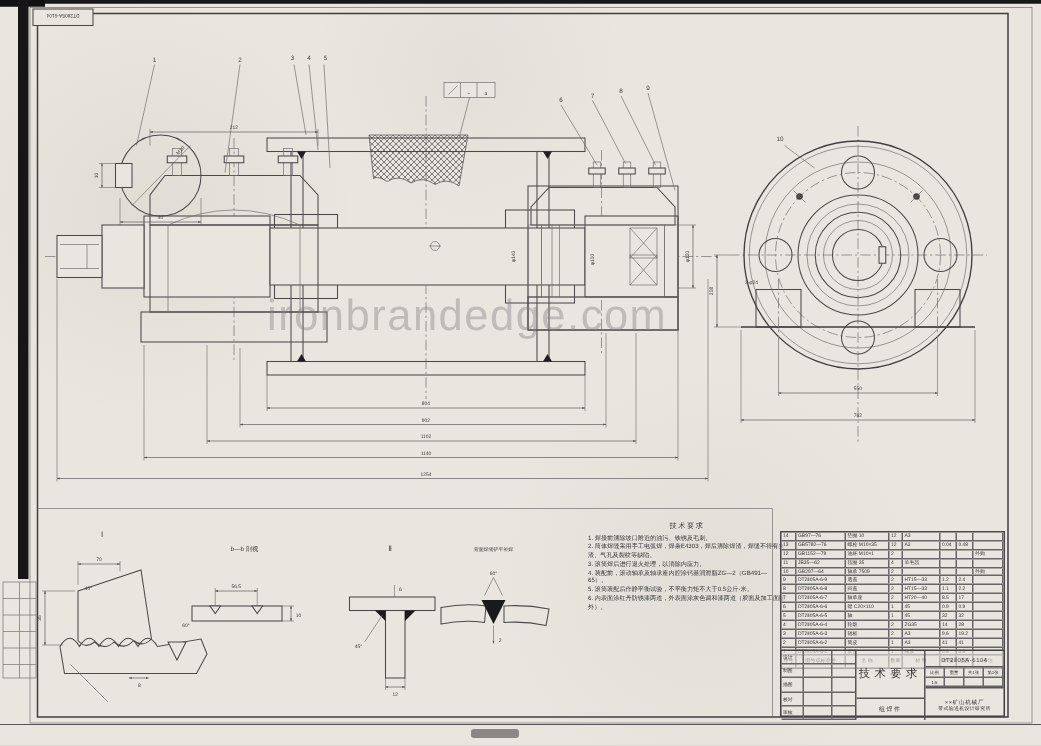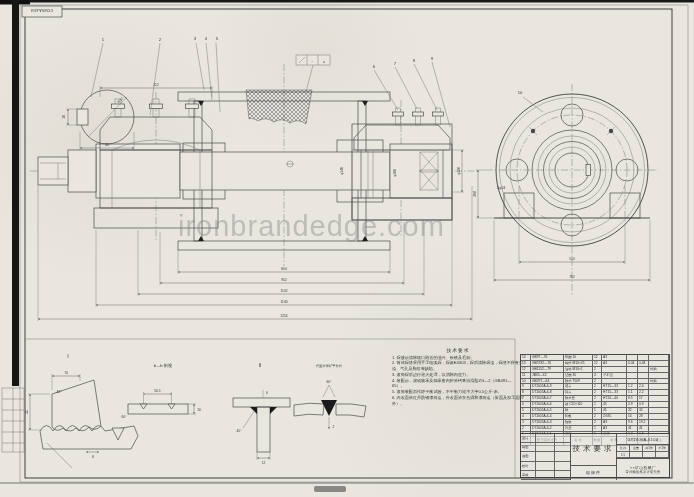--- a/index.html
+++ b/index.html
@@ -16,21 +16,21 @@
   .t3{font-size:3.3px;}
   .t5{font-size:5px;}
   .ln{stroke:#4a4a4a;stroke-width:.7;fill:none;}
   .lb{stroke:#3f3f3f;stroke-width:1;fill:none;}
   .lt{stroke:#6d6d6d;stroke-width:.45;fill:none;}
   .cl{stroke:#787878;stroke-width:.5;stroke-dasharray:7 2 1.5 2;fill:none;}
   .dim{stroke:#5a5a5a;stroke-width:.45;fill:none;marker-start:url(#ar);marker-end:url(#ar);}
   .ext{stroke:#6a6a6a;stroke-width:.4;fill:none;}
   .paper{fill:#e9e6df;}
   
-  #wm{position:absolute;left:178px;top:210px;width:320px;font-size:29px;letter-spacing:1px;
+  #wm{position:absolute;left:178px;top:195px;width:320px;font-size:29px;letter-spacing:1px;
       color:rgba(130,130,130,.42);white-space:nowrap;}
   
   #notes{position:absolute;left:392px;top:347px;width:132px;}
   #notes .nt{text-align:center;font-size:4.8px;margin-bottom:1.5px;letter-spacing:1px;}
   #notes .ni{font-size:4.1px;line-height:1.32;margin-bottom:.6px;}
   
   #plist{position:absolute;left:520px;top:354px;width:150px;border:.7px solid #4a4a4a;
          box-sizing:border-box;background:rgba(233,230,223,.6);}
   .prow{display:grid;grid-template-columns:10px 33px 29px 9px 25px 11px 11px 1fr;
         border-bottom:.45px solid #666;height:4.9px;overflow:hidden;}

